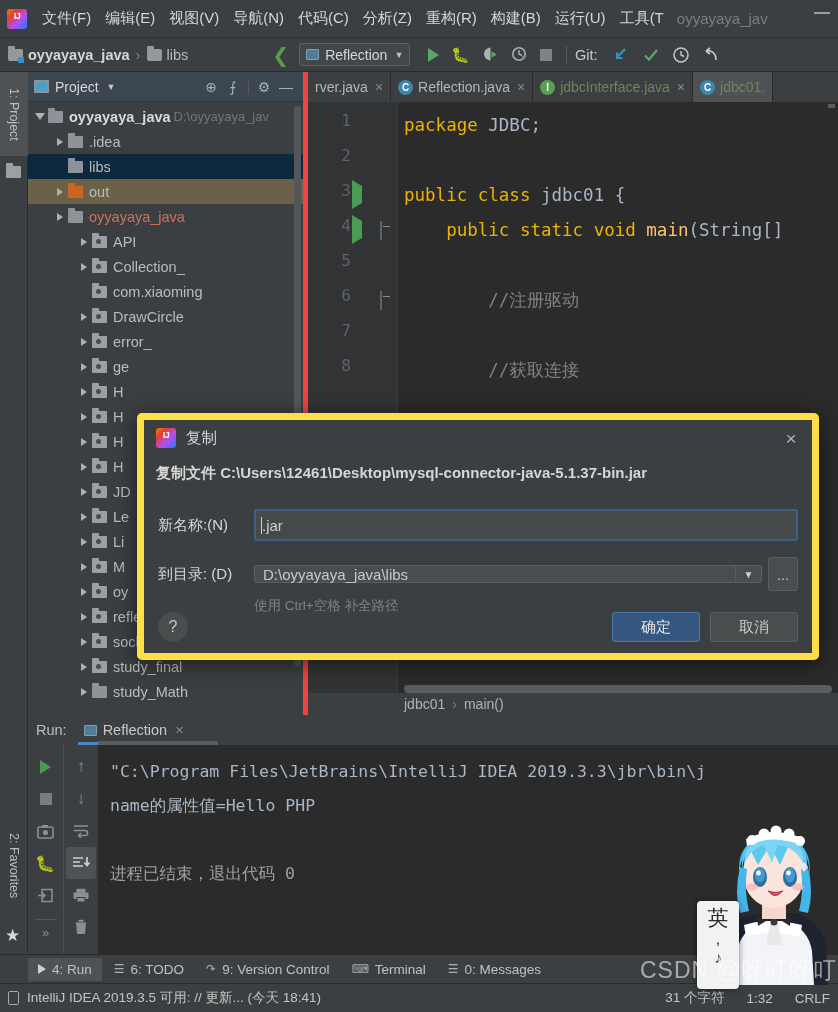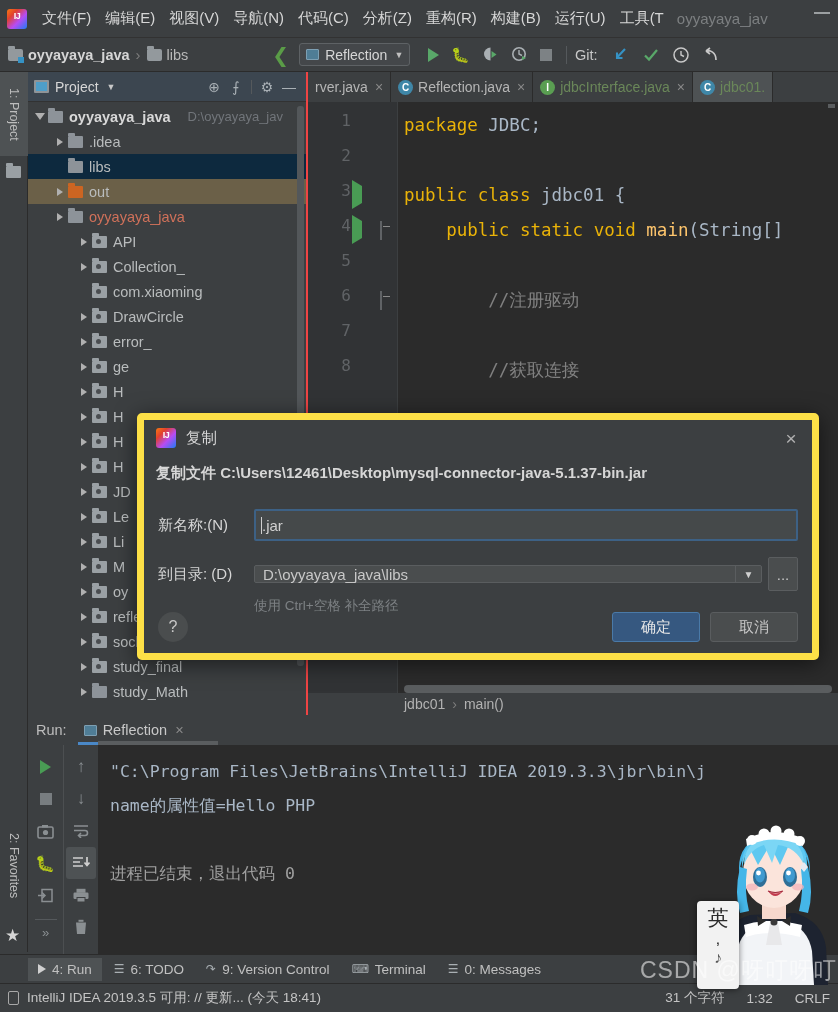--- a/index.html
+++ b/index.html
@@ -102,21 +102,21 @@
     content: ""; position: absolute; left: 0; top: -3px; width: 7px; height: 3px;
     background: #9aa0a4; border-radius: 1px 1px 0 0;
   }
   .star {
     position: absolute; left: 5px; bottom: 6px; font-size: 17px; color: #d6d6d6;
   }
 
   
   .projpanel {
     position: absolute; left: 28px; top: 72px; width: 280px; height: 643px;
-    background: #3c3f41; border-right: 2px solid #ef4444;
+    background: #3c3f41; border-right: 5px solid #ef4444;
   }
   .projhdr {
     height: 30px; background: #3c4650; display: flex; align-items: center;
     padding: 0 6px; border-bottom: 1px solid #323232;
   }
   .projhdr .pico {
     width: 15px; height: 13px; background: #4e9ec9; border: 2px solid #8f9498;
     border-radius: 1px; margin-right: 6px;
   }
   .projhdr .ptxt { font-size: 14px; color: #d6d6d6; }
@@ -156,21 +156,21 @@
   .ficon.blue { background: #3592c4; } .ficon.blue::before { background: #3592c4; }
   .ficon.orange { background: #cc6522; } .ficon.orange::before { background: #cc6522; }
   .ficon.pkg { background: #9aa0a4; }
   .ficon.pkg::after {
     content: ""; position: absolute; left: 4px; top: 3px; width: 5px; height: 5px;
     background: #4a4d50; border-radius: 50%;
   }
   .ficon.pkg::before { background: #9aa0a4; }
   .tlabel.bold { font-weight: bold; color: #d8d8d8; }
   .tlabel.redname { color: #d0715a; }
-  .tpath { color: #71757a; font-size: 13px; margin-left: 17px; }
+  .tpath { color: #71757a; font-size: 13px; margin-left: 3px; }
   .tree-scroll {
     position: absolute; right: 2px; top: 4px; width: 7px; height: 560px;
     background: #53575a; border-radius: 3px;
   }
 
   
   .editor {
     position: absolute; left: 308px; top: 72px; width: 530px; height: 643px;
     background: #2b2b2b;
   }

